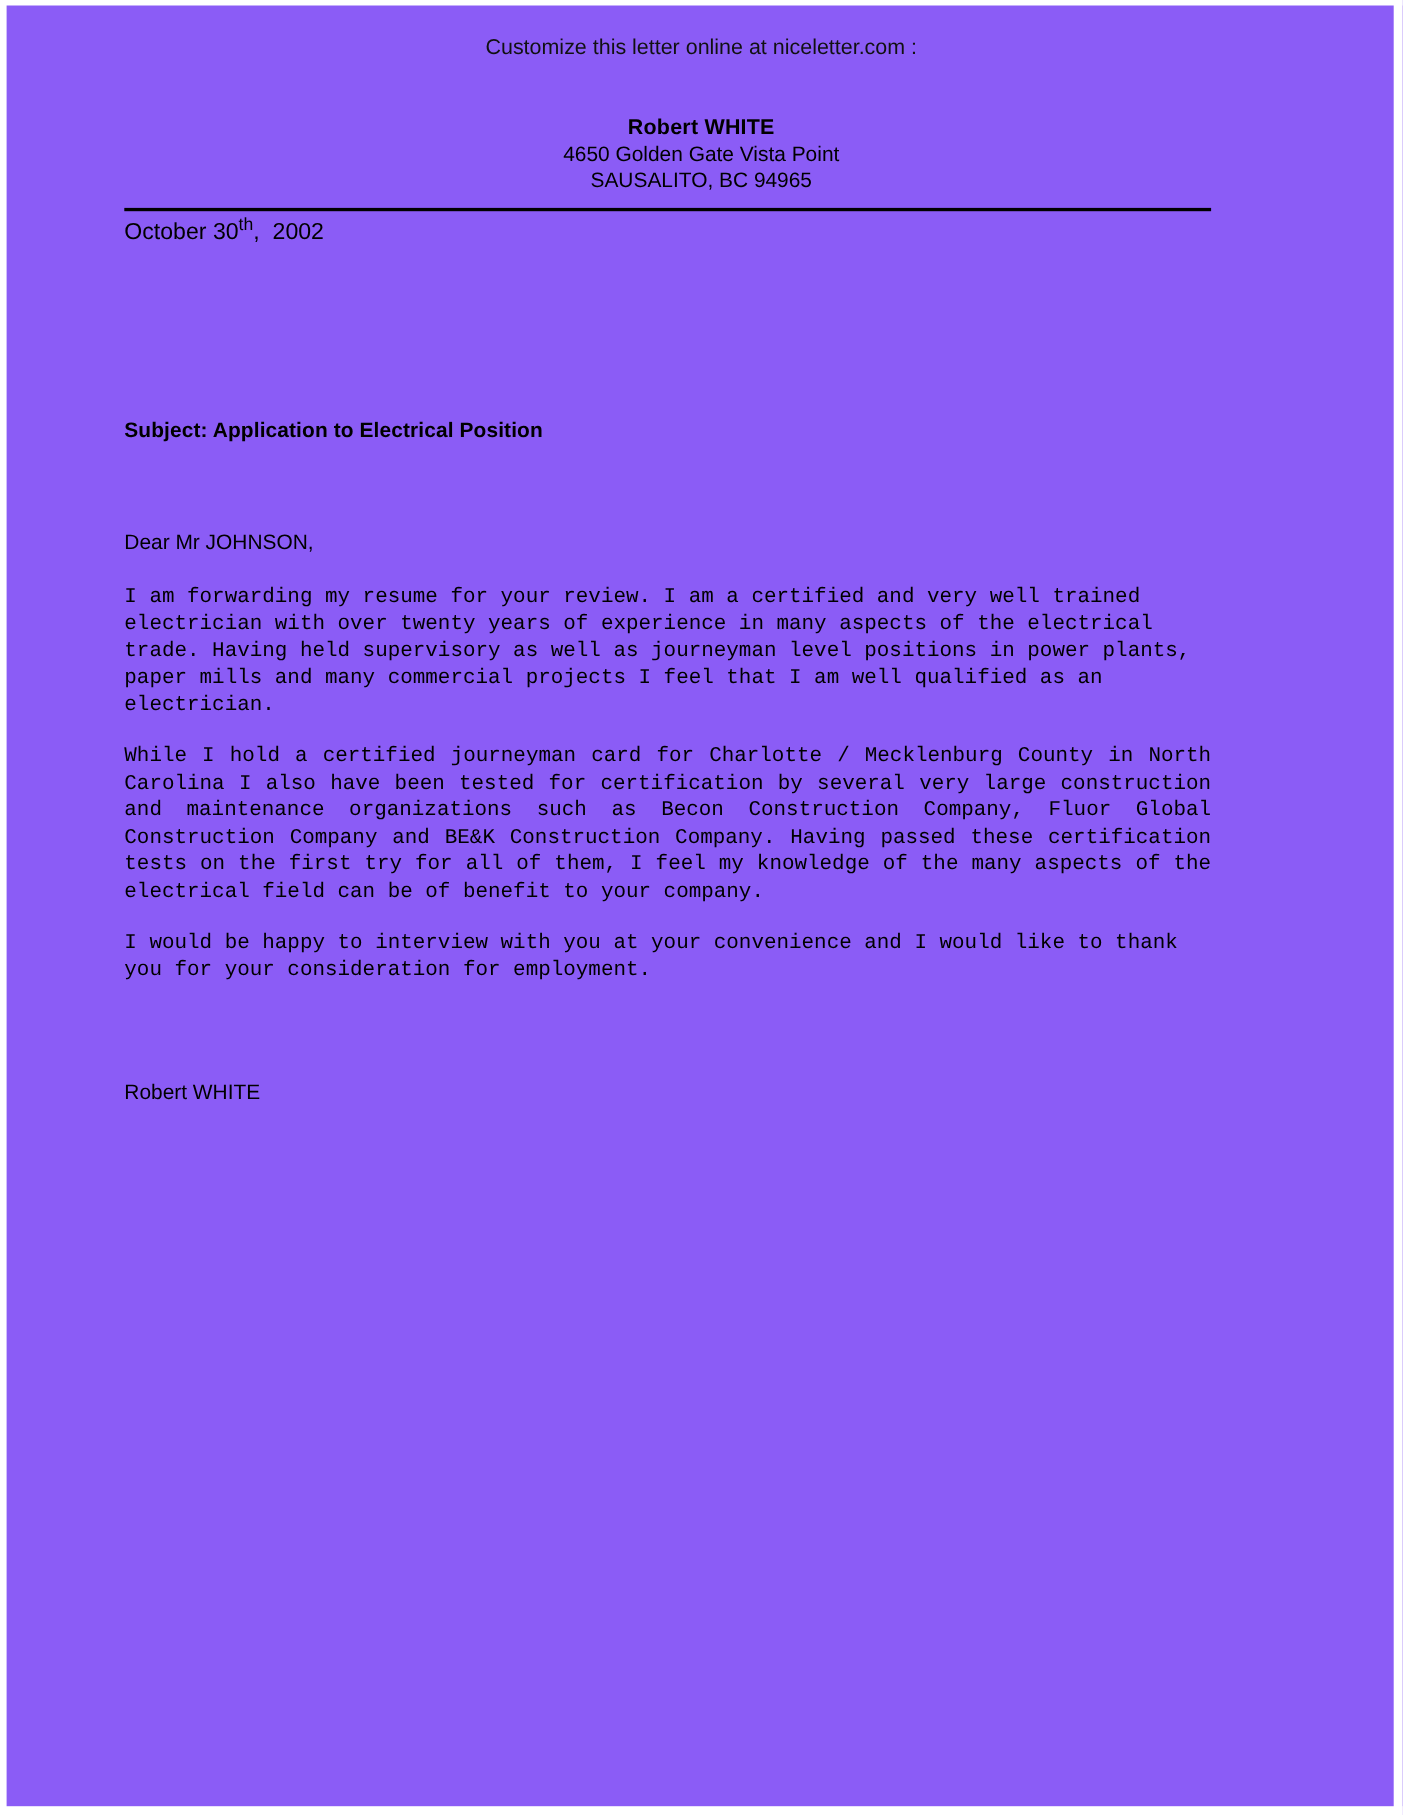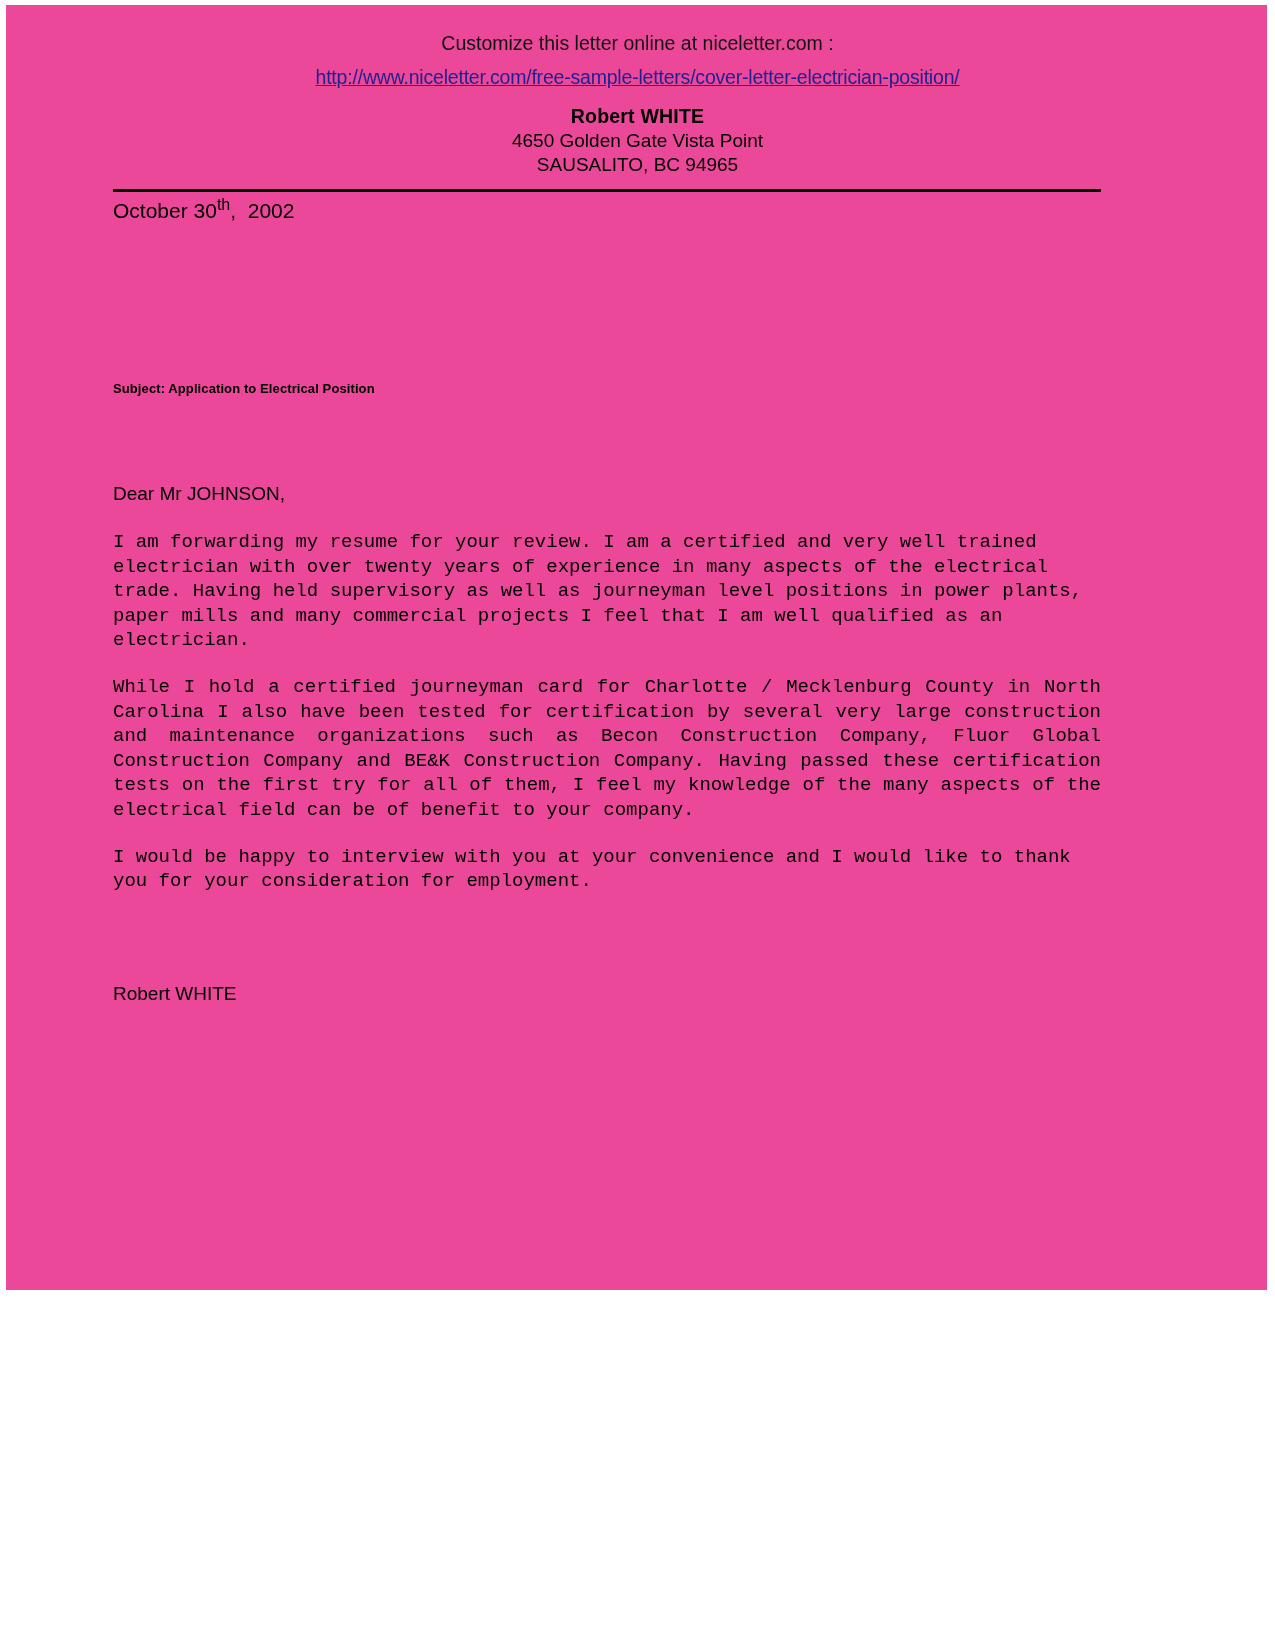--- a/index.html
+++ b/index.html
@@ -13,22 +13,22 @@
     font-family: "Liberation Sans", sans-serif;
     color: #000000;
     position: relative;
     overflow: hidden;
   }
 
   .page {
     position: absolute;
     top: 0; left: 0;
     width: 1275px;
-    height: 1290px;
-    background: #ec4899;
+    height: 1642px;
+    background: #8b5cf6;
     box-sizing: border-box;
   }
 
   
   .scan-edge-left  { position:absolute; left:0;    top:0; width:6px;  height:1650px; background:#ffffff; }
   .scan-edge-right { position:absolute; right:0;   top:0; width:8px;  height:1650px; background:#ffffff; }
   .scan-edge-top   { position:absolute; left:0;    top:0; width:1275px; height:5px;  background:#ffffff; }
 
   
   .promo {
@@ -99,21 +99,21 @@
     top: 253px;
     font-size: 19px;
     line-height: 23.8px;
   }
 
   
   .subject {
     position: absolute;
     left: 113px;
     top: 381px;
-    font-size: 13px;
+    font-size: 19px;
     font-weight: bold;
     letter-spacing: 0.1px;
   }
 
   
   .salutation {
     position: absolute;
     left: 113px;
     top: 483px;
     font-size: 19px;
@@ -151,21 +151,20 @@
 <body>
 
 <div class="page">
 
   <div class="scan-edge-top"></div>
   <div class="scan-edge-left"></div>
   <div class="scan-edge-right"></div>
 
   <div class="promo">
     <span>Customize this letter online at niceletter.com :</span>
-    <a class="promo-url" href="#">http://www.niceletter.com/free-sample-letters/cover-letter-electrician-position/</a>
   </div>
 
   <div class="sender">
     <div class="name">Robert WHITE</div>
     <div>4650 Golden Gate Vista Point</div>
     <div>SAUSALITO, BC 94965</div>
   </div>
 
   <div class="rule"></div>
 

